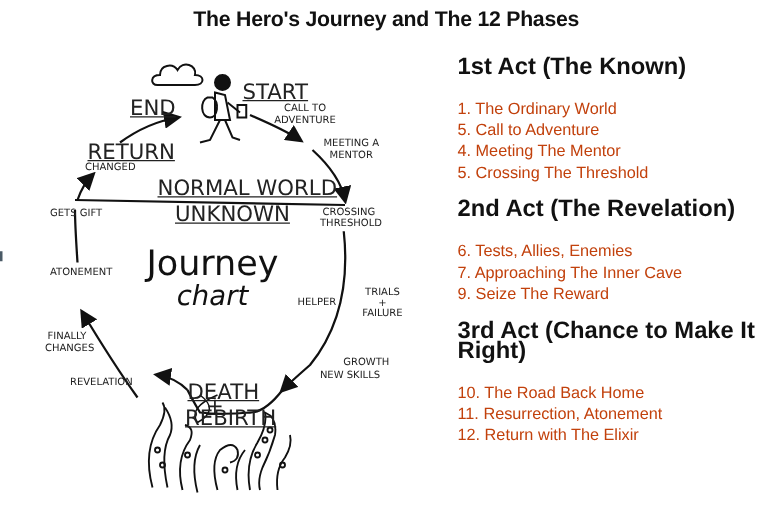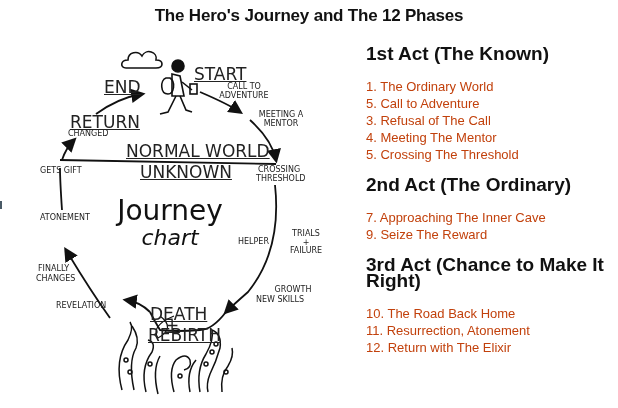--- a/index.html
+++ b/index.html
@@ -113,28 +113,28 @@
     <span class="t3">chart</span>
   </div>
 </div>
 
 <div class="phases">
   <div class="act">
     <h3>1st Act (The Known)</h3>
     <ul>
       <li>1. The Ordinary World</li>
       <li>5. Call to Adventure</li>
-      <li>3. Refusal of The Call</li>
       <li>4. Meeting The Mentor</li>
       <li>5. Crossing The Threshold</li>
     </ul>
   </div>
   <div class="act">
-    <h3>2nd Act (The Ordinary)</h3>
+    <h3>2nd Act (The Revelation)</h3>
     <ul>
+      <li>6. Tests, Allies, Enemies</li>
       <li>7. Approaching The Inner Cave</li>
       <li>9. Seize The Reward</li>
     </ul>
   </div>
   <div class="act">
     <h3>3rd Act (Chance to Make It Right)</h3>
     <ul>
       <li>10. The Road Back Home</li>
       <li>11. Resurrection, Atonement</li>
       <li>12. Return with The Elixir</li>

